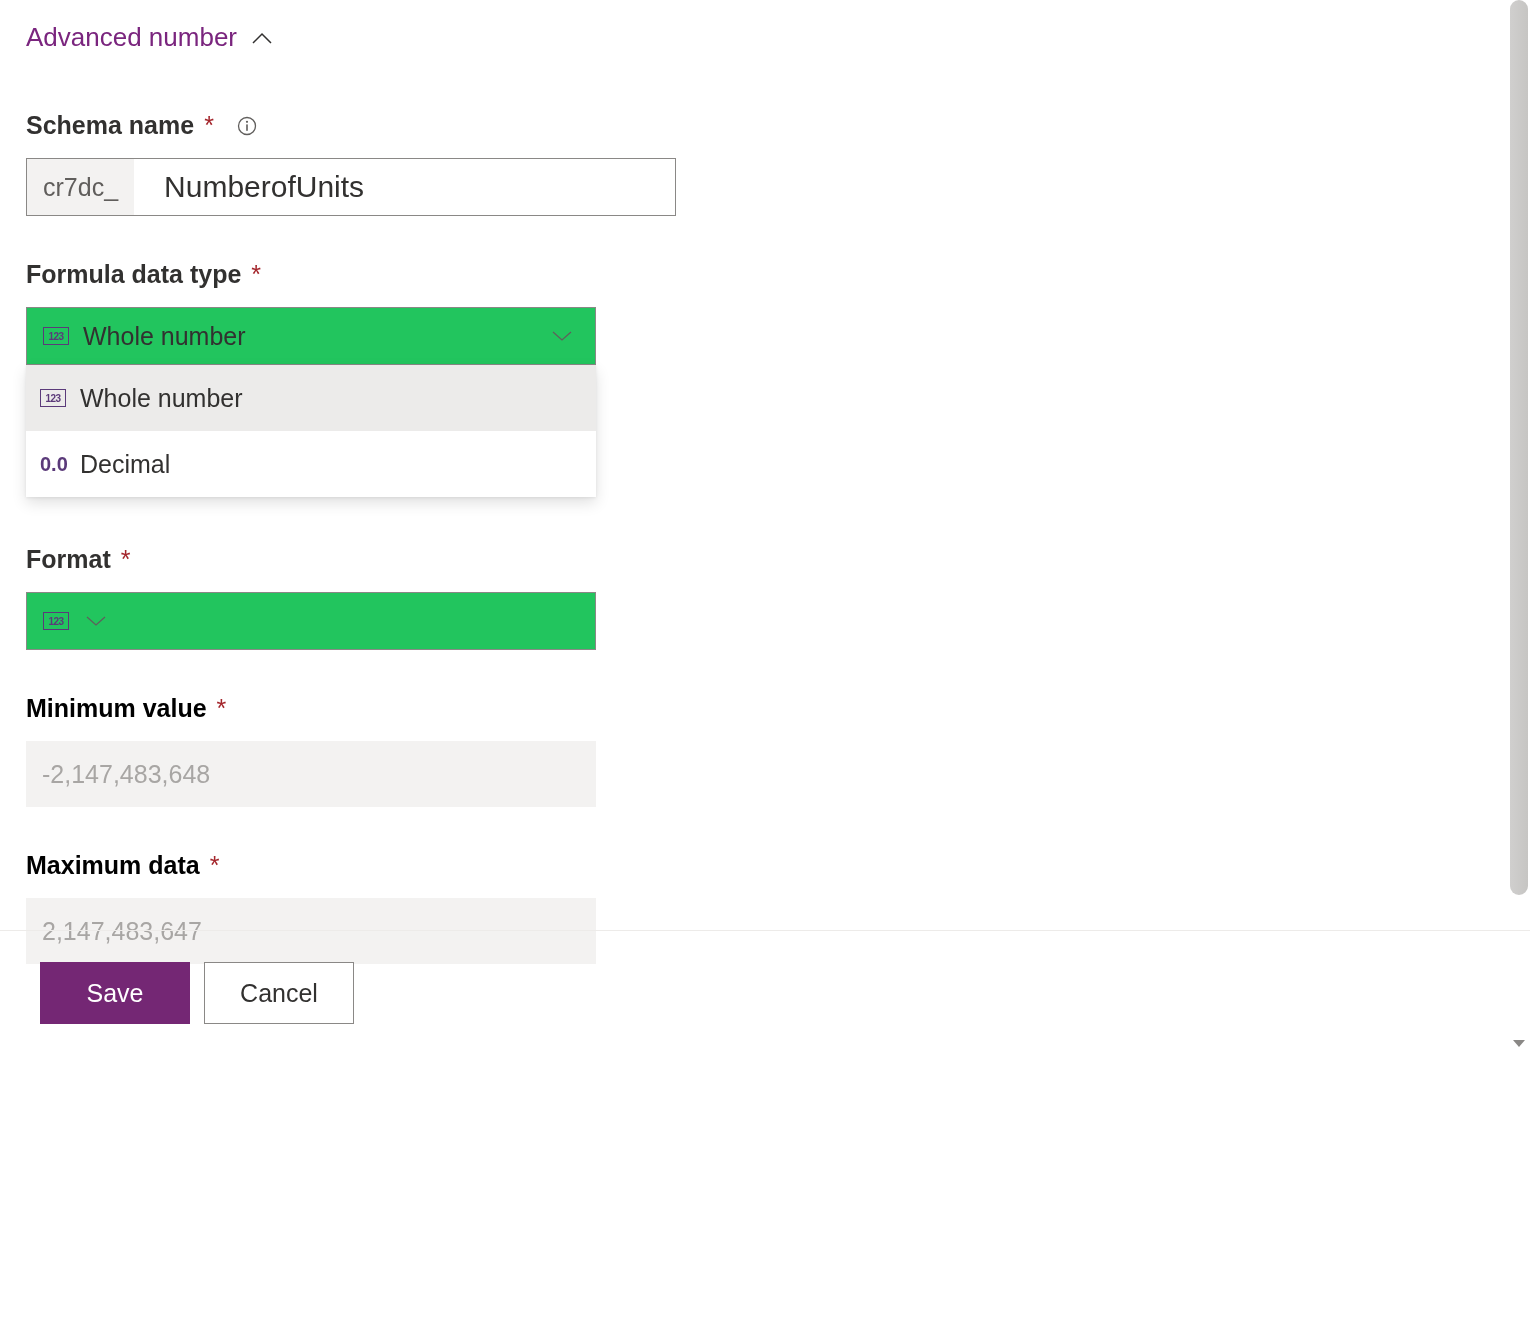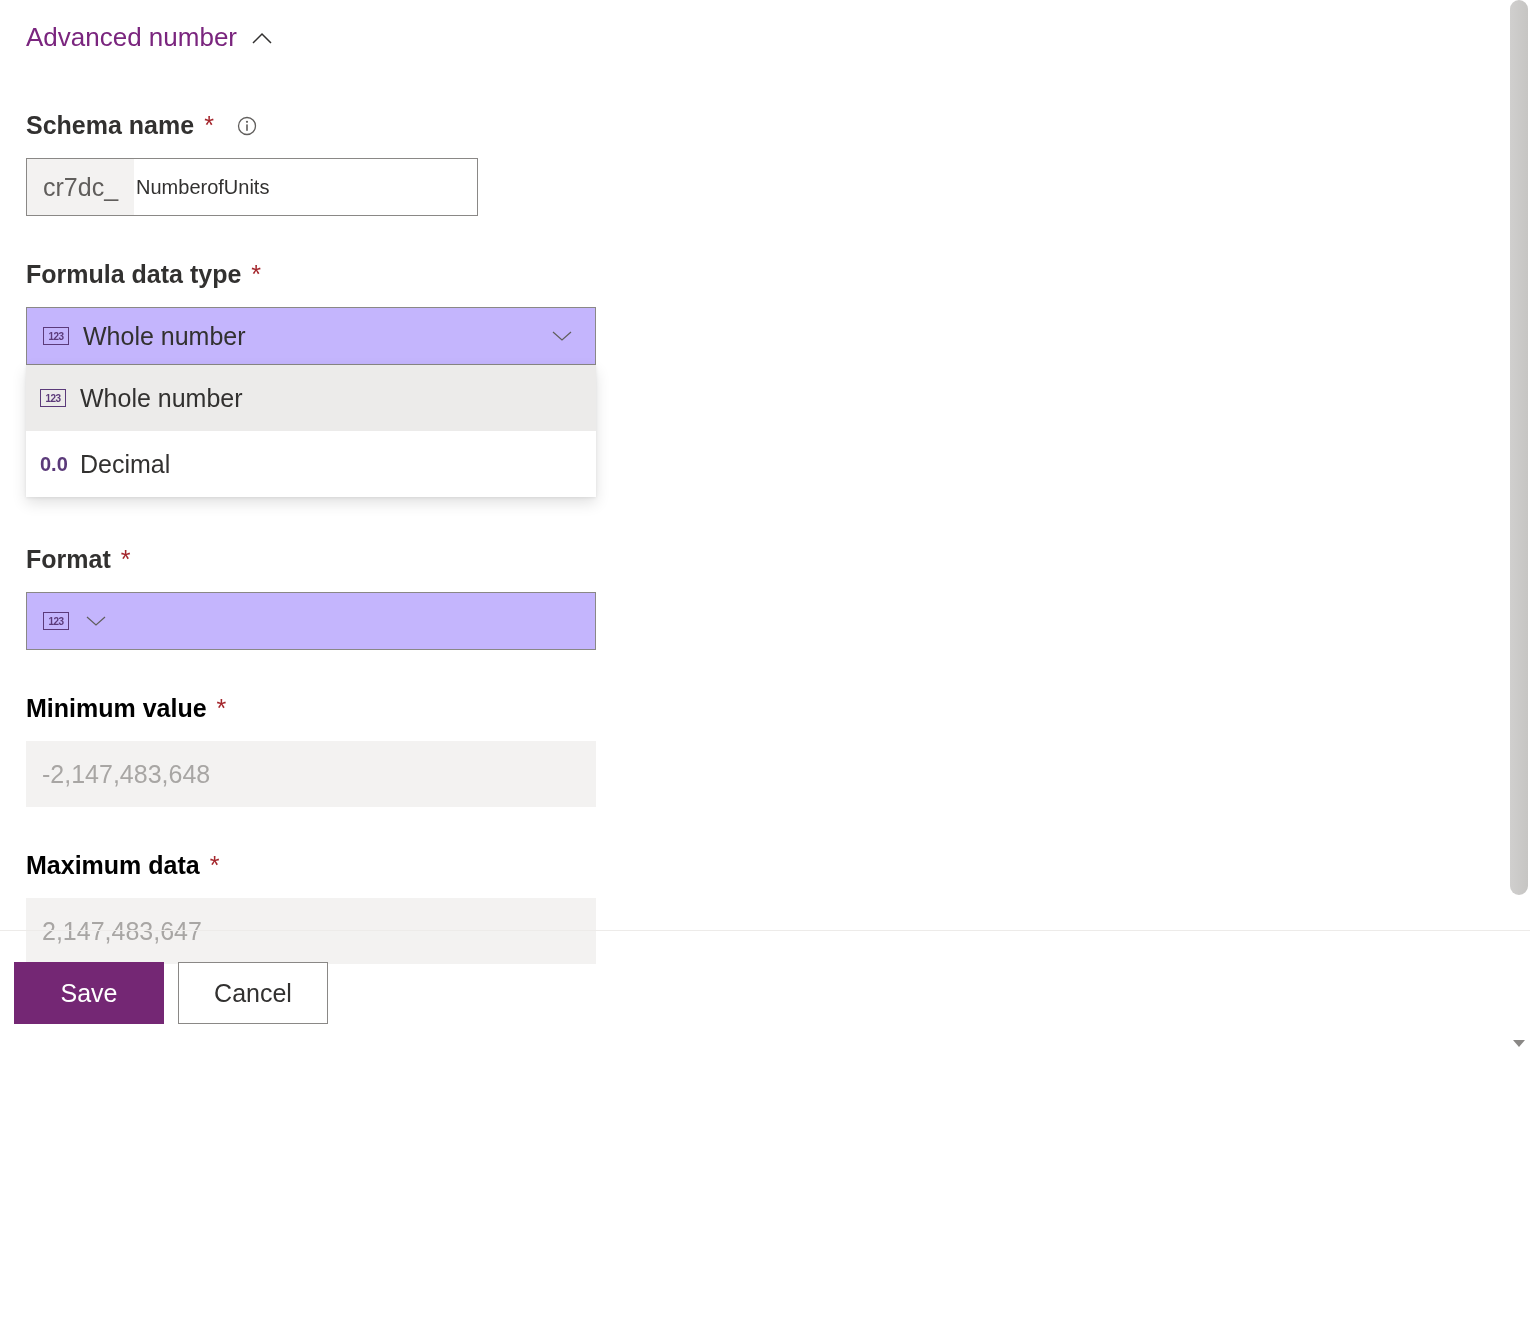--- a/index.html
+++ b/index.html
@@ -68,53 +68,53 @@
       margin-left: 14px;
       width: 22px;
       height: 22px;
       display: inline-flex;
       align-items: center;
       justify-content: center;
     }
     .input-row {
       display: flex;
       align-items: stretch;
-      width: 452px;
+      width: 650px;
       border: 1px solid #8a8886;
       height: 58px;
       background: #fff;
     }
     .prefix-box {
       background: #f3f2f1;
       color: #605e5c;
       font-size: 25px;
       padding: 0 16px;
       display: flex;
       align-items: center;
       border-right: none;
     }
     .text-input {
       flex: 1;
       border: none;
       outline: none;
-      font-size: 20px;
-      padding: 0 2px;
+      font-size: 30px;
+      padding: 0 30px;
       color: #323130;
       font-family: inherit;
       background: transparent;
     }
     .select-box {
       width: 570px;
       height: 58px;
       border: 1px solid #8a8886;
       display: flex;
       align-items: center;
       padding: 0 20px 0 16px;
       cursor: pointer;
-      background: #c4b5fd;
+      background: #22c55e;
       position: relative;
     }
     .select-icon {
       width: 30px;
       display: flex;
       align-items: center;
       justify-content: flex-start;
       margin-right: 10px;
     }
     .select-text {
@@ -168,21 +168,21 @@
     }
     .footer-divider {
       position: absolute;
       left: 0;
       right: 0;
       top: 930px;
       border-top: 1px solid #edebe9;
     }
     .footer {
       position: absolute;
-      left: 14px;
+      left: 40px;
       top: 962px;
       display: flex;
       gap: 14px;
     }
     .btn {
       height: 62px;
       min-width: 150px;
       padding: 0 28px;
       font-size: 25px;
       font-family: inherit;

